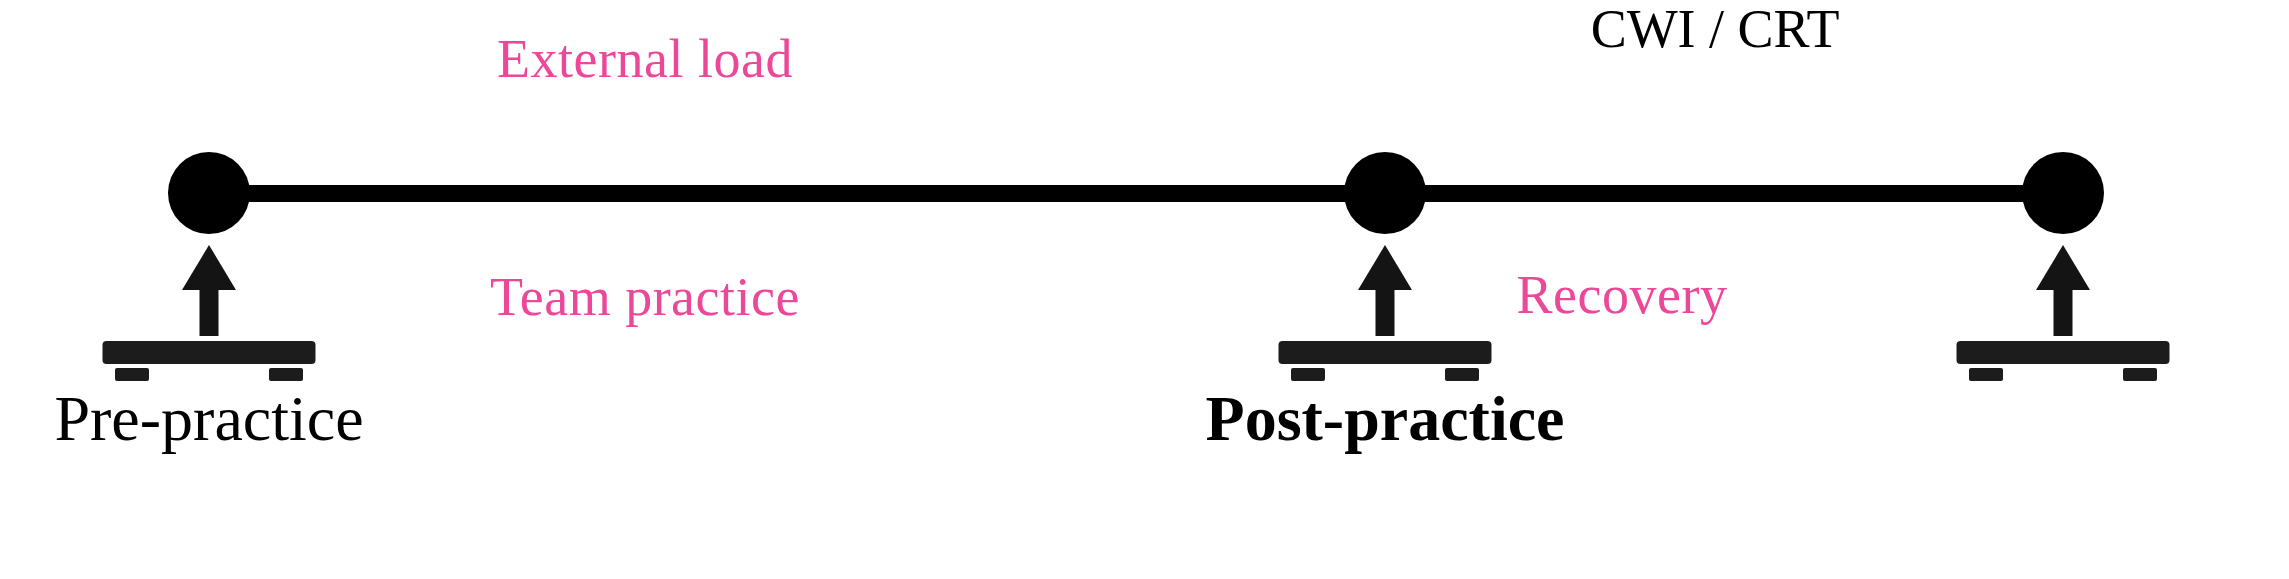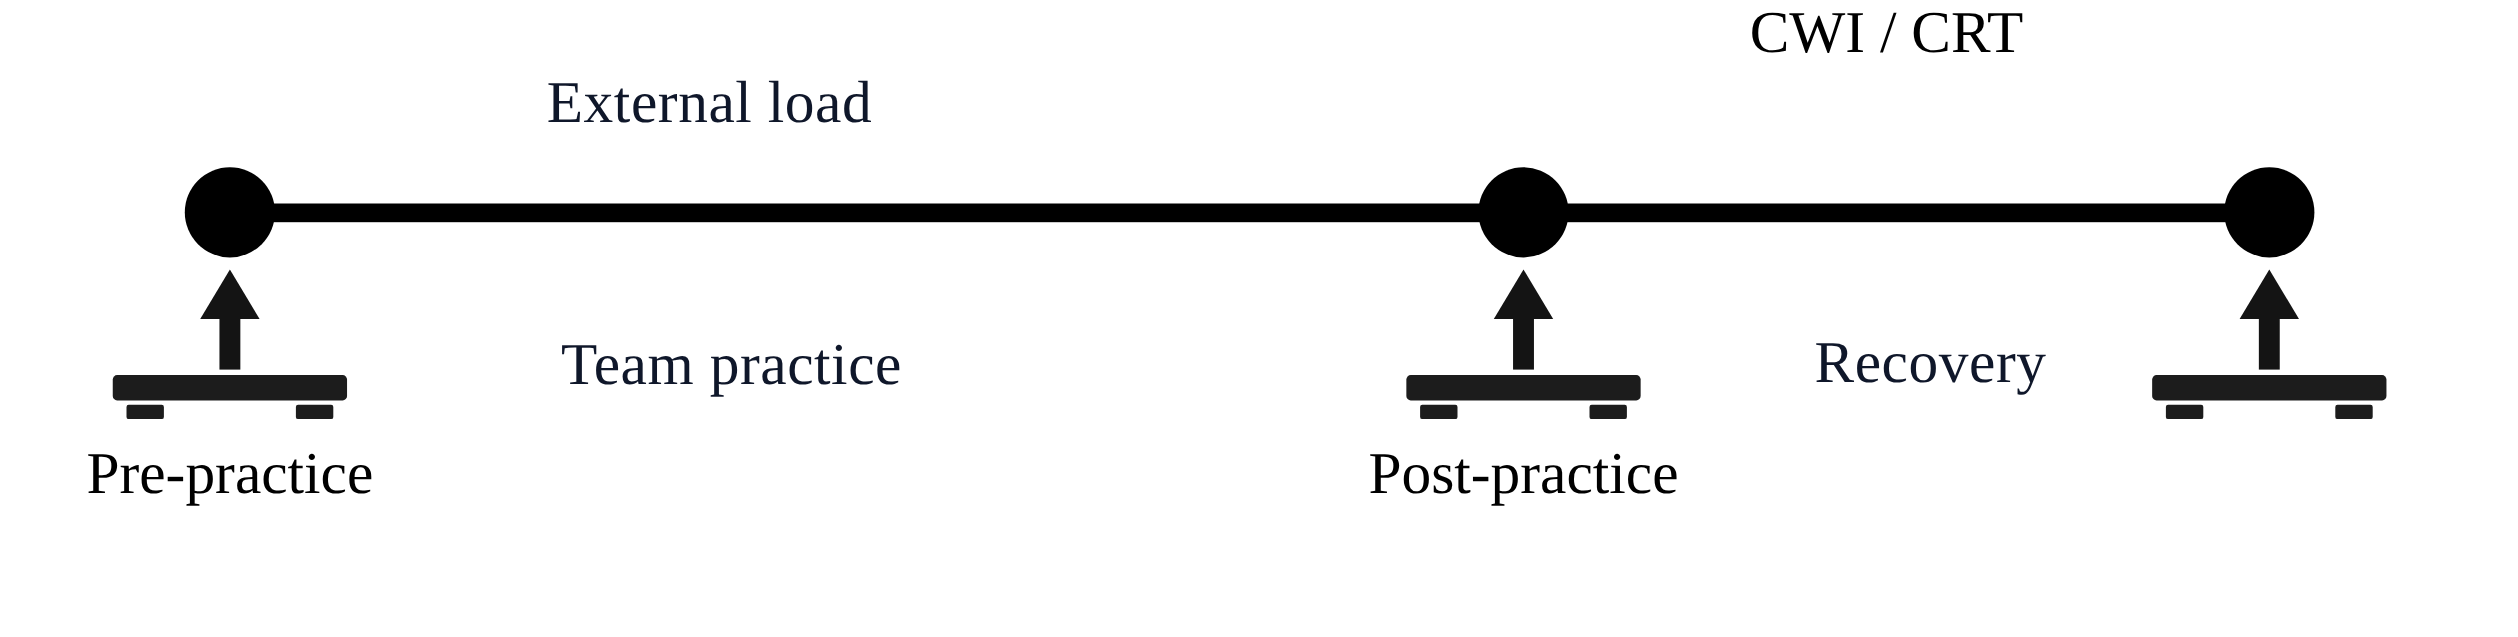--- a/index.html
+++ b/index.html
@@ -42,37 +42,35 @@
   #dot-post     { left: 1344px; }
   #dot-recovery { left: 2022px; }
 
   
   .diagram-text {
     position: absolute;
     white-space: nowrap;
     font-size: 54px;
     line-height: 1.0;
     letter-spacing: 0.5px;
-    color: #0f172a;
-    margin-top: 34px;
+    color: #ec4899;
   }
 
   #label-external-load {
     left: 0; top: 32px;
     width: 1290px;
     text-align: center;
   }
   #label-team-practice {
     left: 0; top: 270px;
     width: 1290px;
     text-align: center;
-    padding-left: 20px;
   }
   #label-recovery {
-    left: 1555px; top: 268px;
+    left: 1422px; top: 268px;
     width: 400px;
     text-align: center;
   }
 
   #group-interventions {
     position: absolute;
     left: 1455px;
     top: -2px;
     width: 520px;
     text-align: center;
@@ -82,21 +80,21 @@
   }
   #group-interventions .intervention-line { display: block; }
 
   
   .station {
     position: absolute;
     top: 245px;
     width: 420px;
   }
   #station-pre      { left: -1px; }
-  #station-post     { left: 1175px; }
+  #station-post     { left: 1175px; font-weight: bold; }
   #station-recovery { left: 1853px; }
 
   .station-arrow {
     position: relative;
     width: 420px;
     height: 90px;
   }
   .arrow-head {
     position: absolute;
     left: 50%;
@@ -141,23 +139,22 @@
     height: 13px;
     background: #1c1c1c;
     border-radius: 2px;
   }
   .bench-leg-left  { left: 50%; margin-left: -94px; }
   .bench-leg-right { left: 50%; margin-left: 60px; }
 
   .station-caption {
     width: 420px;
     text-align: center;
-    font-size: 54px;
+    font-size: 64px;
     line-height: 1.0;
-    margin-top: 16px;
     white-space: nowrap;
   }
 </style>
 </head>
 <body>
 
 <div id="canvas">
 
   <div class="diagram-text" id="label-external-load">External load</div>
 

